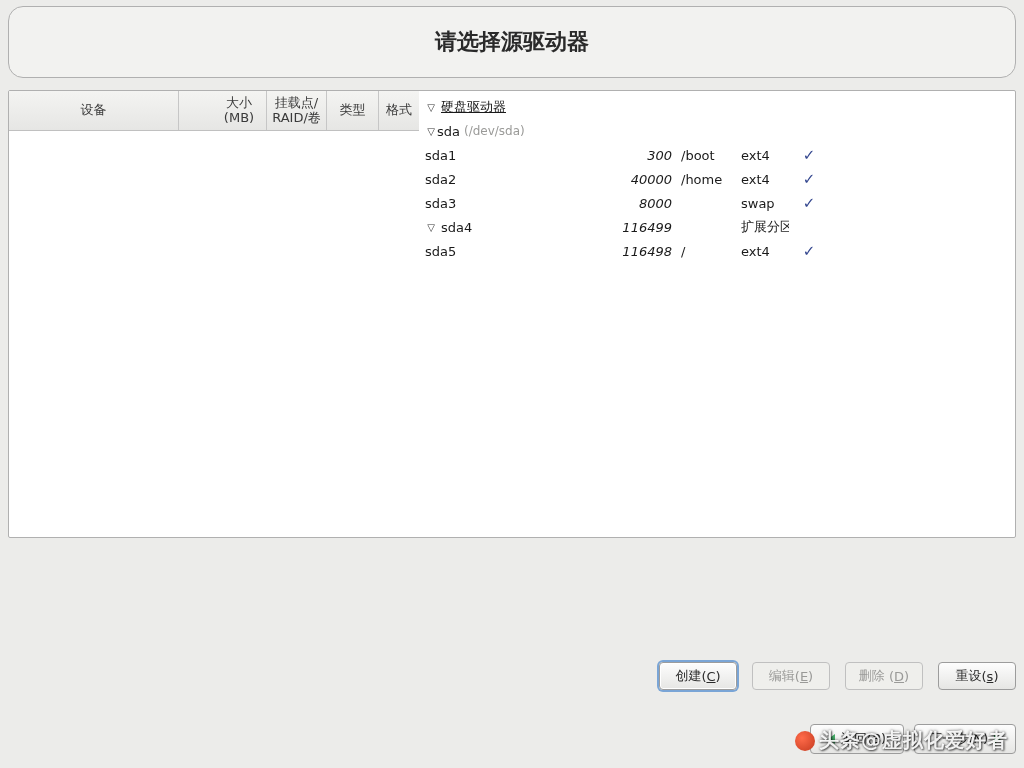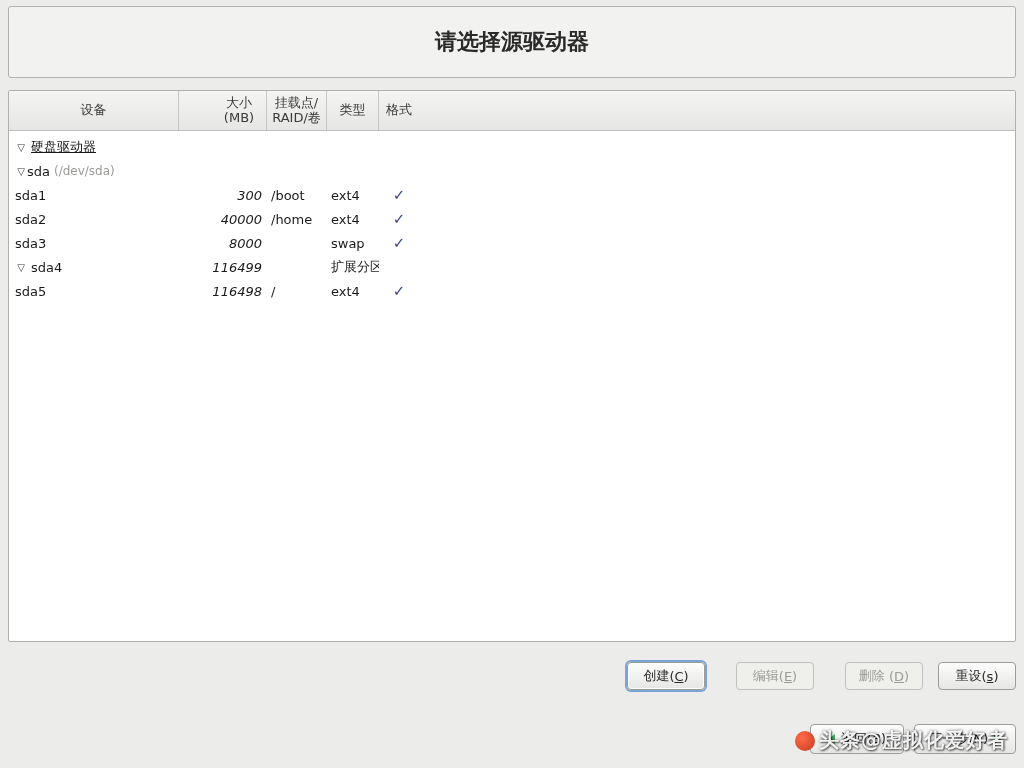--- a/index.html
+++ b/index.html
@@ -10,39 +10,39 @@
       font-family: "DejaVu Sans", "WenQuanYi Micro Hei", "Microsoft YaHei", sans-serif;
       font-size: 13px;
       color: #1a1a1a;
       overflow: hidden;
       position: relative;
     }
     .title-box {
       margin: 6px 8px 0 8px;
       height: 72px;
       border: 1px solid #b0b0b0;
-      border-radius: 3px;
+      border-radius: 15px;
       background: #f2f2f0;
       display: flex;
       align-items: center;
       justify-content: center;
     }
     .title-text {
       font-size: 22px;
       font-weight: bold;
       color: #2a2a2a;
     }
     .table-wrap {
       margin: 12px 8px 0 8px;
       border: 1px solid #b0b0b0;
       border-radius: 2px;
       background: #fff;
-      height: 552px;
-      display: flex;
-      flex-direction: column;
+      height: 448px;
+      display: flex;
+      flex-direction: row;
     }
     .thead {
       display: flex;
       align-items: stretch;
       background: linear-gradient(#f4f4f2, #e6e6e4);
       color: #3a3a3a;
       font-size: 13px;
       border-bottom: 1px solid #c0c0c0;
       height: 40px;
     }
@@ -105,21 +105,20 @@
     }
     .btn .mn { text-decoration: underline; }
     .btn.primary {
       box-shadow: 0 0 0 2px #7aa5d6, inset 0 0 0 1px #fff;
     }
     .btn.disabled {
       color: #9a9a98;
       background: #efefec;
       border-color: #c0c0c0;
       cursor: default;
-      margin-left: 16px;
     }
     .nav-row {
       position: absolute;
       right: 8px;
       bottom: 14px;
       display: flex;
       gap: 10px;
       align-items: center;
     }
     .navbtn {

